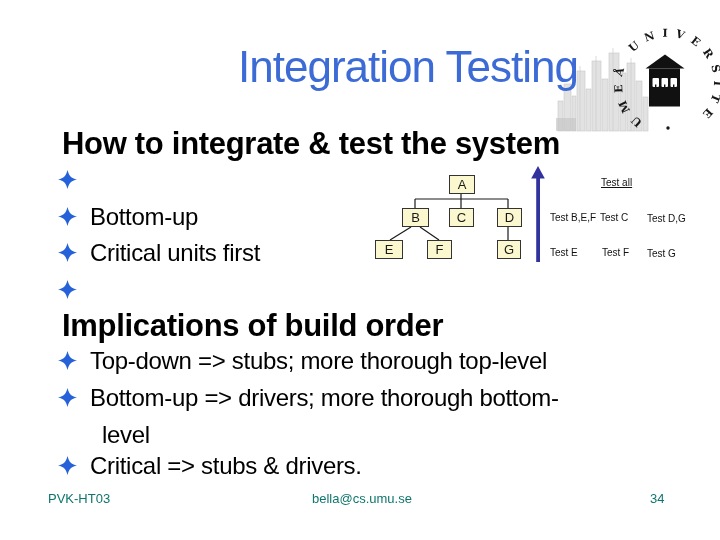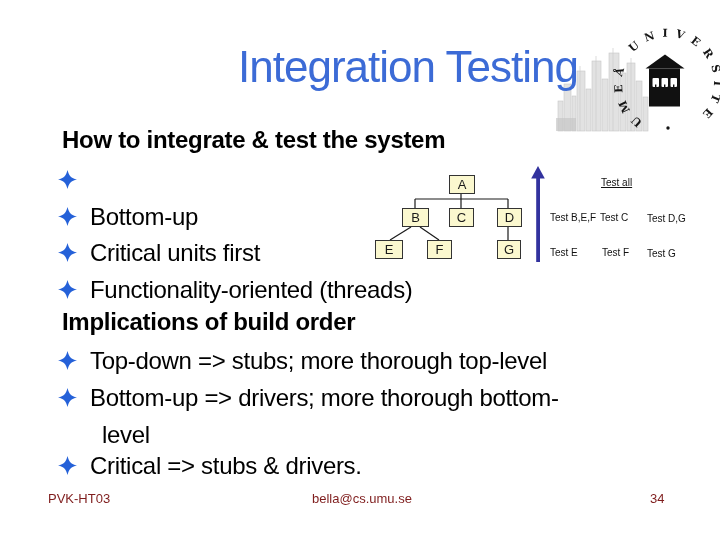--- a/index.html
+++ b/index.html
@@ -1,27 +1,27 @@
 <!DOCTYPE html>
 <html><head>
 <meta charset="utf-8">
 <style>
   html,body{margin:0;padding:0;background:#fff;}
   .slide{position:relative;width:720px;height:540px;background:#ffffff;overflow:hidden;
          font-family:"Liberation Sans",sans-serif;color:#000;}
   .abs{position:absolute;}
   .title{left:0;top:42px;width:720px;text-align:center;font-size:44px;letter-spacing:-1px;
          color:#3c6bd6;font-weight:400;padding-left:48px;}
-  .h{font-weight:bold;font-size:24px;letter-spacing:-0.3px;white-space:nowrap;}
+  .h{font-weight:bold;font-size:31px;letter-spacing:-0.3px;white-space:nowrap;}
   .li{font-size:24px;letter-spacing:-0.3px;white-space:nowrap;}
   .bullet{width:19px;height:19px;}
   .node{position:absolute;background:#fbf8cf;border:1px solid #333;box-sizing:border-box;
         font-size:13px;line-height:17px;text-align:center;color:#1a1a1a;}
   .slabel{position:absolute;font-size:10px;color:#111;white-space:nowrap;}
-  .footer{position:absolute;top:491px;font-size:13px;color:#7f1d1d;white-space:nowrap;}
+  .footer{position:absolute;top:491px;font-size:13px;color:#0f766e;white-space:nowrap;}
   svg{display:block;}
   .overlay{position:absolute;left:0;top:0;pointer-events:none;}
 </style>
 </head>
 <body>
 
 <div class="slide">
 
   <svg class="overlay" width="720" height="540" viewBox="0 0 720 540">
 
@@ -104,21 +104,20 @@
         <path d="M9.5,0 C8,6 6,8 0,9.5 C6,11 8,13 9.5,19 C11,13 13,11 19,9.5 C13,8 11,6 9.5,0 Z" fill="#2561d8"></path>
       </svg>
   </div>
   <div class="abs li" style="left:90px;top:239px;">Critical units first</div>
 
   <div class="abs bullet" style="left:58px;top:280px;">
     <svg width="19" height="19">
         <path d="M9.5,0 C8,6 6,8 0,9.5 C6,11 8,13 9.5,19 C11,13 13,11 19,9.5 C13,8 11,6 9.5,0 Z" fill="#2561d8"></path>
       </svg>
   </div>
-  <div class="abs li" style="left:90px;top:276px;">Functionality-oriented (threads)</div>
 
   <div class="abs h" style="left:62px;top:308px;">Implications of build order</div>
 
   <div class="abs bullet" style="left:58px;top:351px;">
     <svg width="19" height="19">
         <path d="M9.5,0 C8,6 6,8 0,9.5 C6,11 8,13 9.5,19 C11,13 13,11 19,9.5 C13,8 11,6 9.5,0 Z" fill="#2561d8"></path>
       </svg>
   </div>
   <div class="abs li" style="left:90px;top:347px;">Top-down =&gt; stubs; more thorough top-level</div>
 

